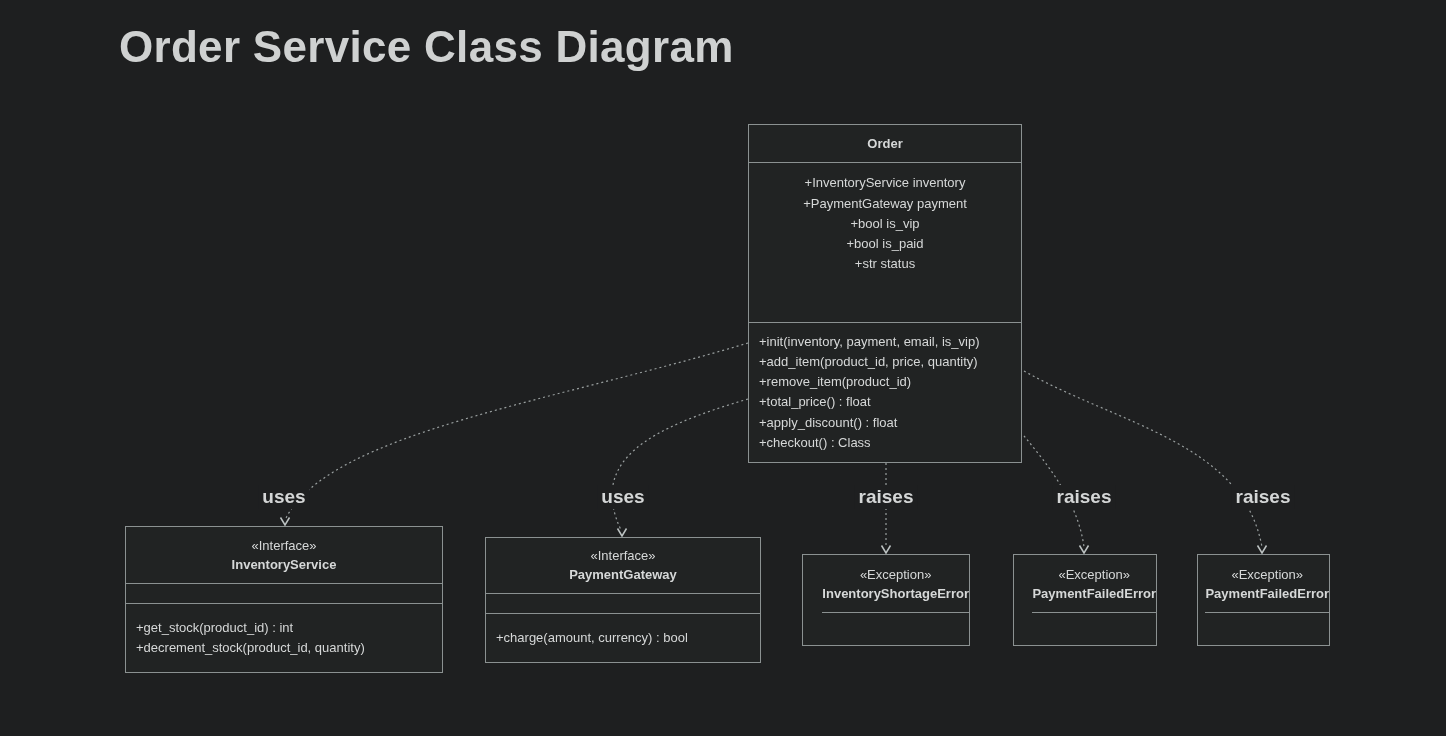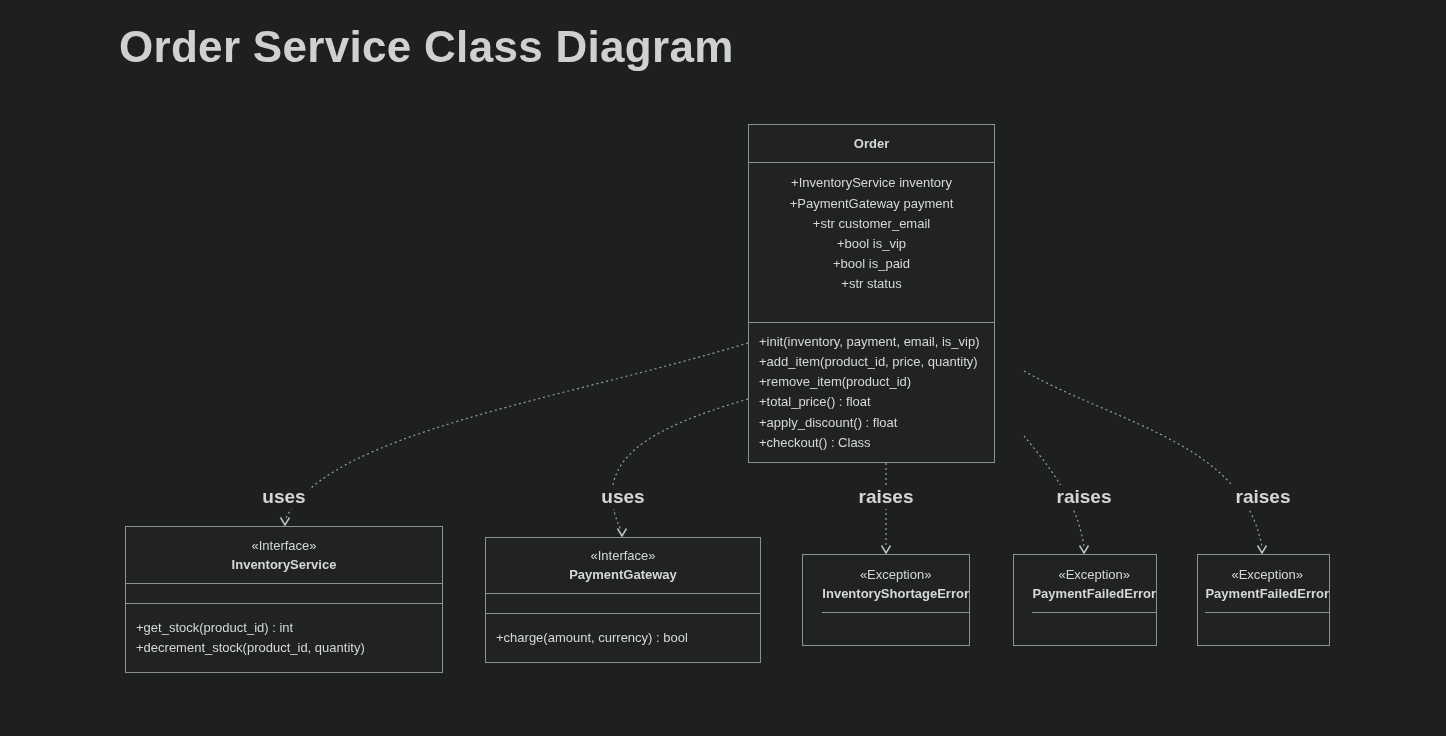--- a/index.html
+++ b/index.html
@@ -59,21 +59,21 @@
   .cls-name { font-weight: bold; white-space: nowrap; }
   .stereotype { font-weight: normal; white-space: nowrap; }
   .compartment {
     box-sizing: border-box;
     border-bottom: 1px solid #8b9191;
   }
   .compartment:last-child { border-bottom: none; }
   .members { line-height: 20.2px; }
   .member { white-space: nowrap; }
   
-  .box-order   { left: 748px; top: 124px; width: 247px; height: 339px; }
+  .box-order   { left: 748px; top: 124px; width: 274px; height: 339px; }
   .box-order .cls-header { height: 39px; }
   .box-order .attrs   { height: 162px; padding: 10px 10px; text-align: center; }
   .box-order .methods { flex: 1; padding: 9px 10px; border-bottom: none; }
   
   .box-inventory-service { left: 125px; top: 526px; width: 318px; height: 147px; }
   .box-inventory-service .cls-header { height: 60px; }
   .box-inventory-service .attrs { height: 21px; }
   .box-inventory-service .methods { flex: 1; padding: 14px 10px; border-bottom: none; }
   
   .box-payment-gateway { left: 485px; top: 537px; width: 276px; height: 126px; }
@@ -119,21 +119,20 @@
   <div class="edge-label" style="left:1084px; top:497px;">raises</div>
   <div class="edge-label" style="left:1263px; top:497px;">raises</div>
 
   <div class="class-box box-order">
     <div class="cls-header">
       <div class="cls-name">Order</div>
     </div>
     <div class="compartment members attrs">
       <div class="member">+InventoryService inventory</div>
       <div class="member">+PaymentGateway payment</div>
-      <div class="member">+str customer_email</div>
       <div class="member">+bool is_vip</div>
       <div class="member">+bool is_paid</div>
       <div class="member">+str status</div>
     </div>
     <div class="compartment members methods">
       <div class="member">+init(inventory, payment, email, is_vip)</div>
       <div class="member">+add_item(product_id, price, quantity)</div>
       <div class="member">+remove_item(product_id)</div>
       <div class="member">+total_price() : float</div>
       <div class="member">+apply_discount() : float</div>

